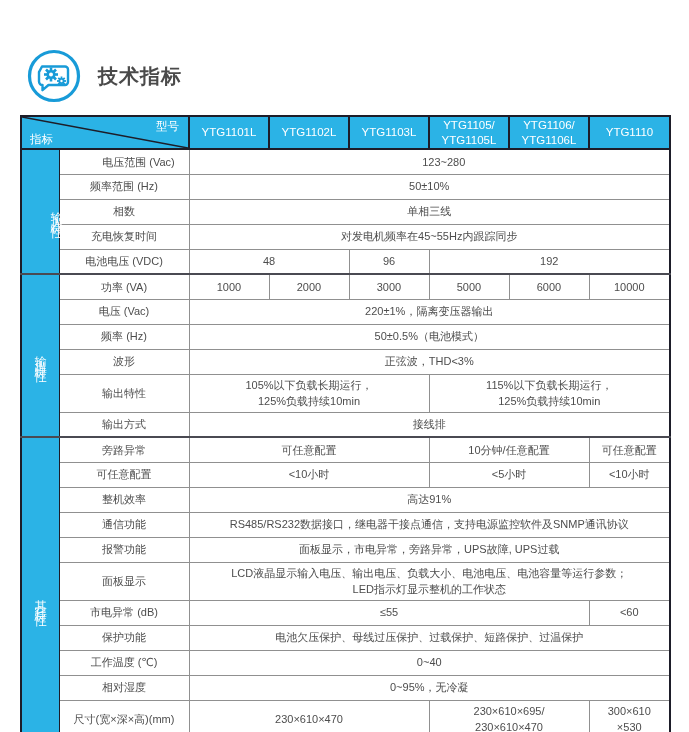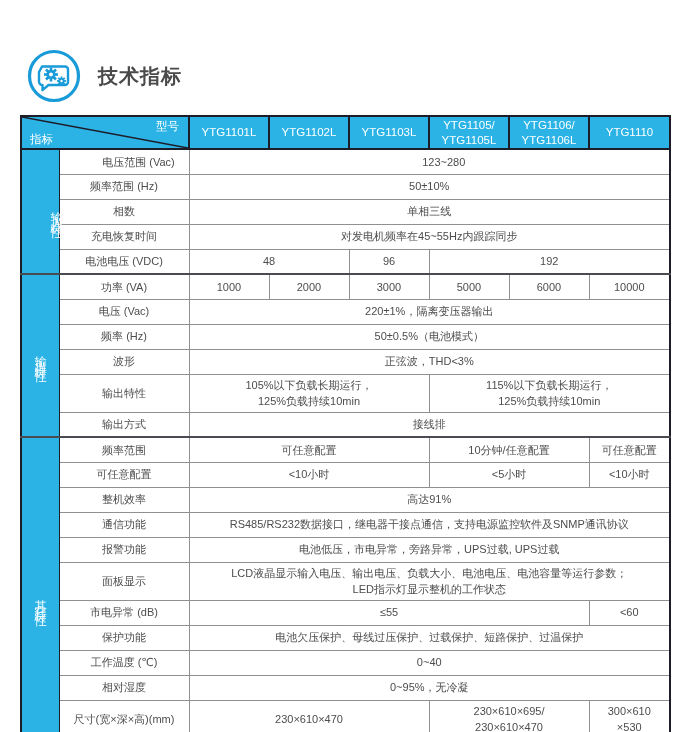--- a/index.html
+++ b/index.html
@@ -159,42 +159,42 @@
 125%负载持续10min</td>
           <td colspan="3">115%以下负载长期运行，
 125%负载持续10min</td>
         </tr>
         <tr>
           <td>输出方式</td>
           <td colspan="6">接线排</td>
         </tr>
         <tr class="section-start">
           <th class="section" rowspan="12">其它特性</th>
-          <td>频率范围</td>
+          <td>旁路异常</td>
           <td colspan="3">可任意配置</td>
           <td colspan="2">10分钟/任意配置</td>
           <td colspan="1">可任意配置</td>
         </tr>
         <tr>
           <td>可任意配置</td>
           <td colspan="3">&lt;10小时</td>
           <td colspan="2">&lt;5小时</td>
           <td colspan="1">&lt;10小时</td>
         </tr>
         <tr>
           <td>整机效率</td>
           <td colspan="6">高达91%</td>
         </tr>
         <tr>
           <td>通信功能</td>
           <td colspan="6">RS485/RS232数据接口，继电器干接点通信，支持电源监控软件及SNMP通讯协议</td>
         </tr>
         <tr>
           <td>报警功能</td>
-          <td colspan="6">电池低压，市电异常，旁路异常，UPS过载, UPS过载</td>
+          <td colspan="6">面板显示，市电异常，旁路异常，UPS故障, UPS过载</td>
         </tr>
         <tr>
           <td>面板显示</td>
           <td colspan="6">LCD液晶显示输入电压、输出电压、负载大小、电池电压、电池容量等运行参数；
 LED指示灯显示整机的工作状态</td>
         </tr>
         <tr>
           <td>市电异常 (dB)</td>
           <td colspan="5">≤55</td>
           <td colspan="1">&lt;60</td>

